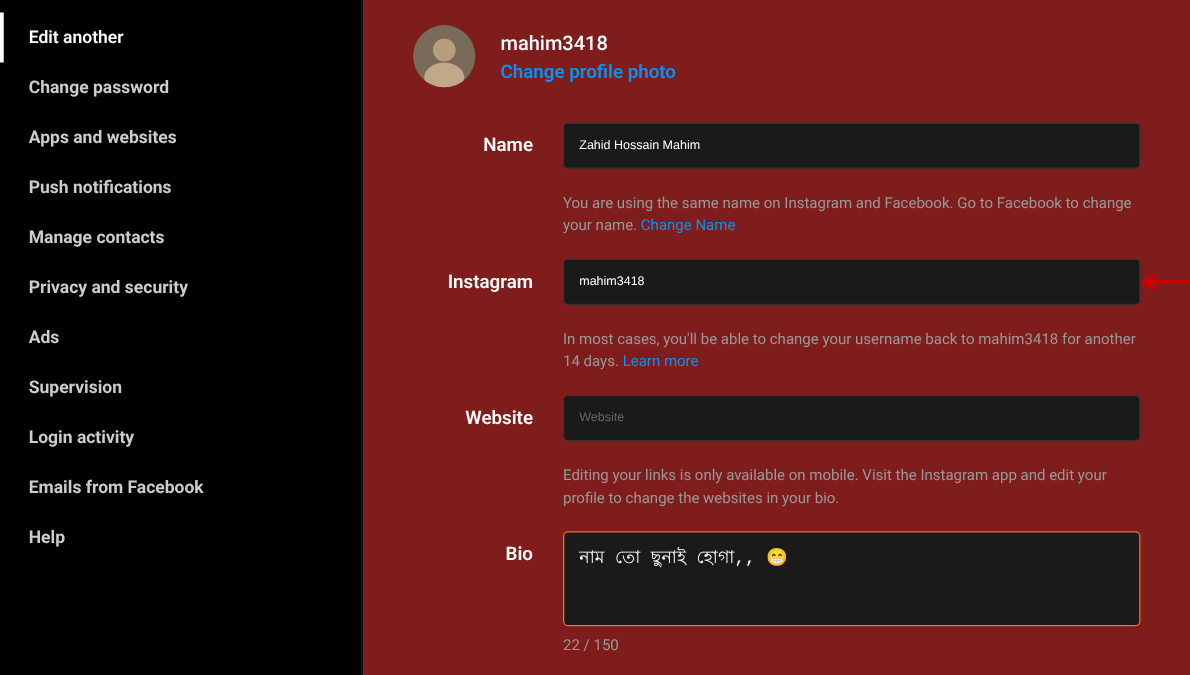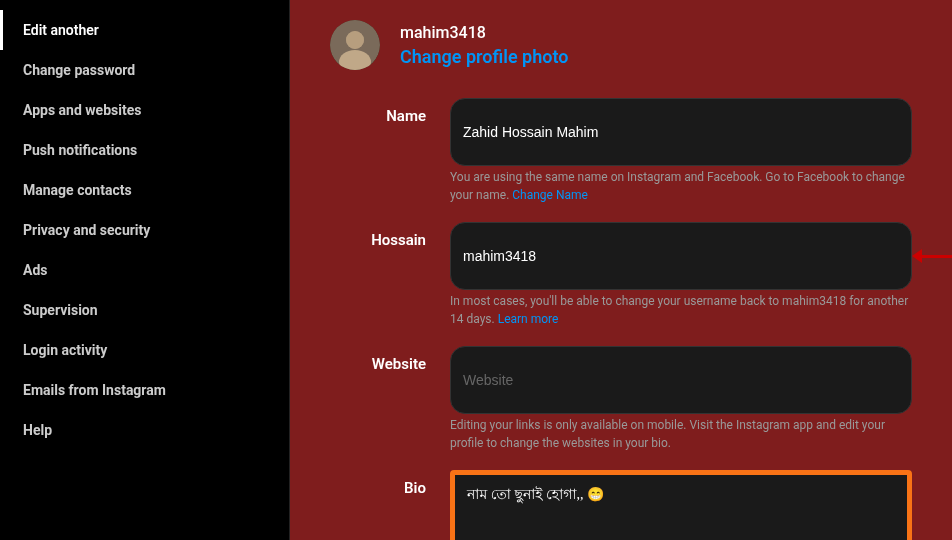--- a/index.html
+++ b/index.html
@@ -72,21 +72,21 @@
       font-size: 22px;
     }
     .profile-info .username {
       font-size: 16px;
       font-weight: 500;
       color: #fff;
       margin-bottom: 4px;
     }
     .profile-info .change-photo {
       color: #0095f6;
-      font-size: 18px;
+      font-size: 15px;
       font-weight: 600;
       cursor: pointer;
     }
 
     
     .form-row {
       display: flex;
       align-items: flex-start;
       margin-bottom: 18px;
     }
@@ -100,31 +100,31 @@
       font-weight: 600;
       color: #fff;
     }
     .form-field {
       flex: 1;
     }
     .form-input {
       width: 100%;
       background: #1a1a1a;
       border: 1px solid #333;
-      border-radius: 15px;
-      padding: 25px 12px;
-      color: #fff;
-      font-size: 14px;
+      border-radius: 4px;
+      padding: 12px 12px;
+      color: #fff;
+      font-size: 10px;
       outline: none;
     }
     .form-input::placeholder { color: #666; }
     .form-help {
       font-size: 12px;
       color: #999;
-      margin-top: 2px;
+      margin-top: 18px;
       line-height: 1.5;
     }
     .form-help a, .form-help .link {
       color: #0095f6;
       cursor: pointer;
     }
 
     
     .username-wrapper {
       position: relative;
@@ -148,29 +148,29 @@
       border-top: 7px solid transparent;
       border-bottom: 7px solid transparent;
       border-right: 10px solid #cc0000;
       margin-left: -1px;
     }
 
     
     .bio-textarea {
       width: 100%;
       background: #1a1a1a;
-      border: 5px solid #f97316;
+      border: 1px solid #f97316;
       border-radius: 4px;
       padding: 8px 12px;
       color: #fff;
       font-size: 14px;
       resize: none;
-      height: 88px;
+      height: 76px;
       outline: none;
-      font-family: Liberation Serif, serif;
+      font-family: Liberation Mono, monospace;
     }
     .bio-count {
       font-size: 12px;
       color: #999;
       margin-top: 4px;
     }
 
     
     .website-input {
       background: #1a1a1a;
@@ -202,21 +202,21 @@
   <div class="sidebar-item">
     <span>Ads</span>
   </div>
   <div class="sidebar-item">
     <span>Supervision</span>
   </div>
   <div class="sidebar-item">
     <span>Login activity</span>
   </div>
   <div class="sidebar-item">
-    <span>Emails from Instagram</span>
+    <span>Emails from Facebook</span>
   </div>
   <div class="sidebar-item">
     <span>Help</span>
   </div>
 </nav>
 
 <main class="main">
 
   <div class="profile-header">
     <div class="avatar">
@@ -241,21 +241,21 @@
     <div class="form-field">
       <input class="form-input" type="text" value="Zahid Hossain Mahim" style="">
       <div class="form-help">
         <span>You are using the same name on Instagram and Facebook. Go to Facebook to change your name.</span>
         <span class="link">Change Name</span>
       </div>
     </div>
   </div>
 
   <div class="form-row">
-    <div class="form-label">Hossain</div>
+    <div class="form-label">Instagram</div>
     <div class="form-field">
       <div class="username-wrapper">
         <input class="form-input" type="text" value="mahim3418" style="">
         <div class="username-arrow">
           <div class="arrow-head"></div>
           <div class="arrow-line"></div>
         </div>
       </div>
       <div class="form-help">
         <span>In most cases, you'll be able to change your username back to mahim3418 for another 14 days.</span>
@@ -269,16 +269,17 @@
     <div class="form-field">
       <input class="form-input website-input" type="text" placeholder="Website" style="">
       <div class="form-help">Editing your links is only available on mobile. Visit the Instagram app and edit your profile to change the websites in your bio.</div>
     </div>
   </div>
 
   <div class="form-row">
     <div class="form-label">Bio</div>
     <div class="form-field">
       <textarea class="bio-textarea" style="">নাম তো ছুনাই হোগা,, 😁</textarea>
+      <div class="bio-count">22 / 150</div>
     </div>
   </div>
 
 </main>
 
 </body></html>

